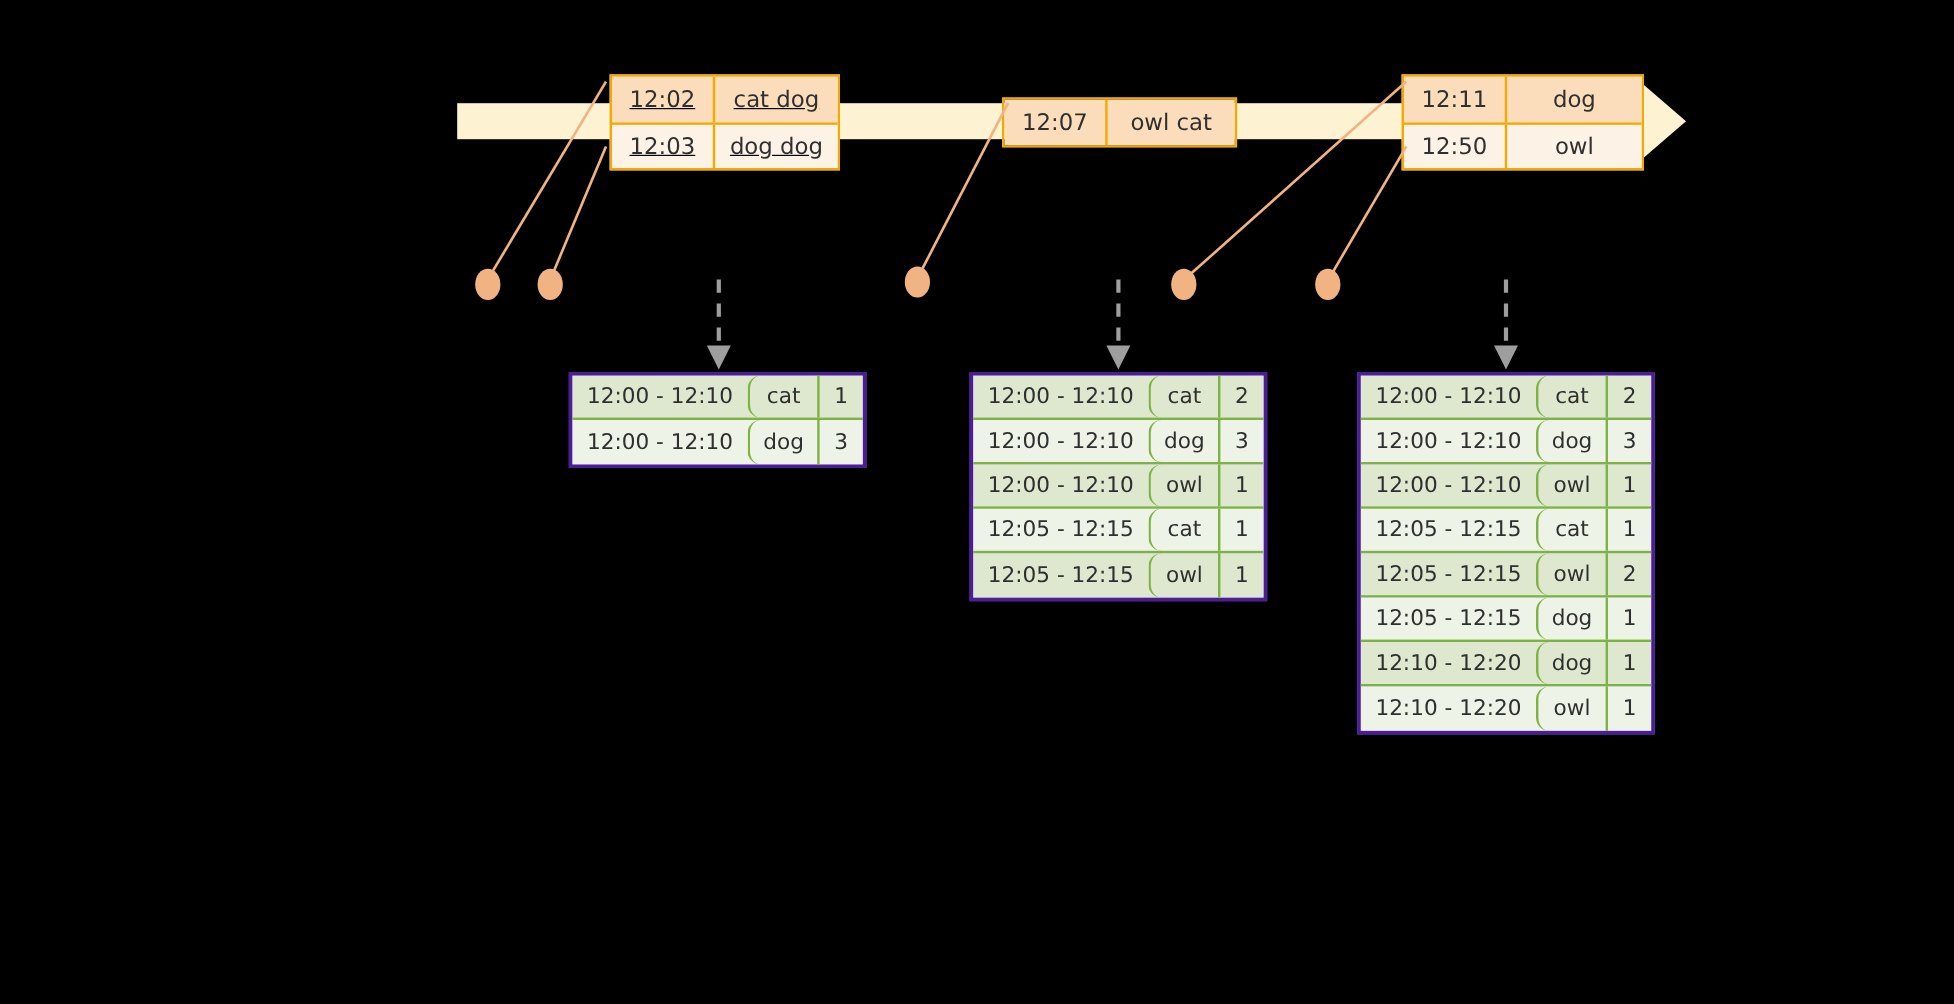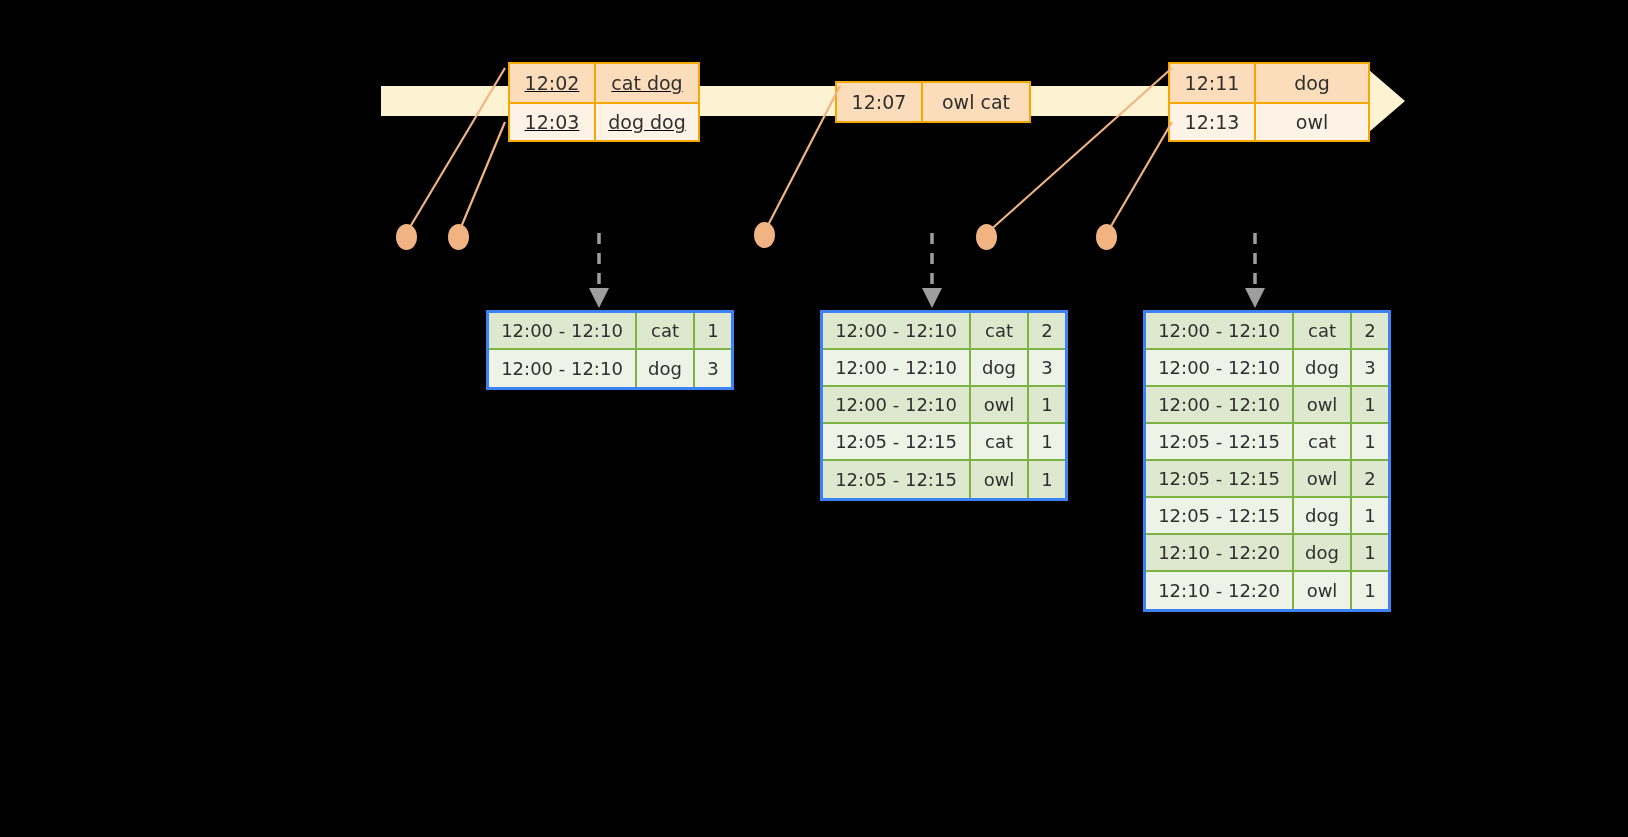--- a/index.html
+++ b/index.html
@@ -82,45 +82,44 @@
     left: 0;
     top: 0;
     width: 1628px;
     height: 837px;
     pointer-events: none;
   }
 
   
   .rtable {
     position: absolute;
-    border: 3px solid #3b82f6;
+    border: 3px solid #4c1d95;
     box-sizing: border-box;
     background: #8b5cf6;
-    margin-left: 12px;
   }
   .rrow {
     display: flex;
     height: 37px;
     box-sizing: border-box;
     border-bottom: 2px solid #7cb342;
   }
   .rrow:last-child { border-bottom: none; }
   .rrow.dark  { background: #dde8cf; }
   .rrow.light { background: #eef3e7; }
   .rcell {
     display: flex;
     align-items: center;
     justify-content: center;
     font-size: 18px;
     color: #2f2f2f;
     box-sizing: border-box;
     white-space: nowrap;
   }
   .rcell.win   { flex: 1; }
-  .rcell.key   { width: 58px; border-left: 2px solid #7cb342; }
+  .rcell.key   { width: 58px; border-left: 2px solid #7cb342; border-radius: 11px; }
   .rcell.cnt   { width: 38px; border-left: 2px solid #7cb342; }
 
   #rtable-1 { left: 474px;  top: 310px; width: 248px; }
   #rtable-2 { left: 808px;  top: 310px; width: 248px; }
   #rtable-3 { left: 1131px; top: 310px; width: 248px; }
 </style>
 </head>
 <body>
 
 <div id="stage">
@@ -145,21 +144,21 @@
       <div class="evt-cell val">owl cat</div>
     </div>
   </div>
 
   <div class="evt" id="evt-box-3">
     <div class="evt-row shade-a">
       <div class="evt-cell time">12:11</div>
       <div class="evt-cell val">dog</div>
     </div>
     <div class="evt-row shade-b">
-      <div class="evt-cell time">12:13</div>
+      <div class="evt-cell time">12:50</div>
       <div class="evt-cell val">owl</div>
     </div>
   </div>
 
   <svg class="leaders" viewBox="0 0 1628 837">
     <line x1="407" y1="232" x2="505" y2="68" stroke="#f2b383" stroke-width="2.2"></line>
     <line x1="459" y1="232" x2="505" y2="122" stroke="#f2b383" stroke-width="2.2"></line>
     <line x1="765" y1="231" x2="840" y2="86" stroke="#f2b383" stroke-width="2.2"></line>
     <line x1="987" y1="233" x2="1172" y2="68" stroke="#f2b383" stroke-width="2.2"></line>
     <line x1="1107" y1="233" x2="1172" y2="122" stroke="#f2b383" stroke-width="2.2"></line>

